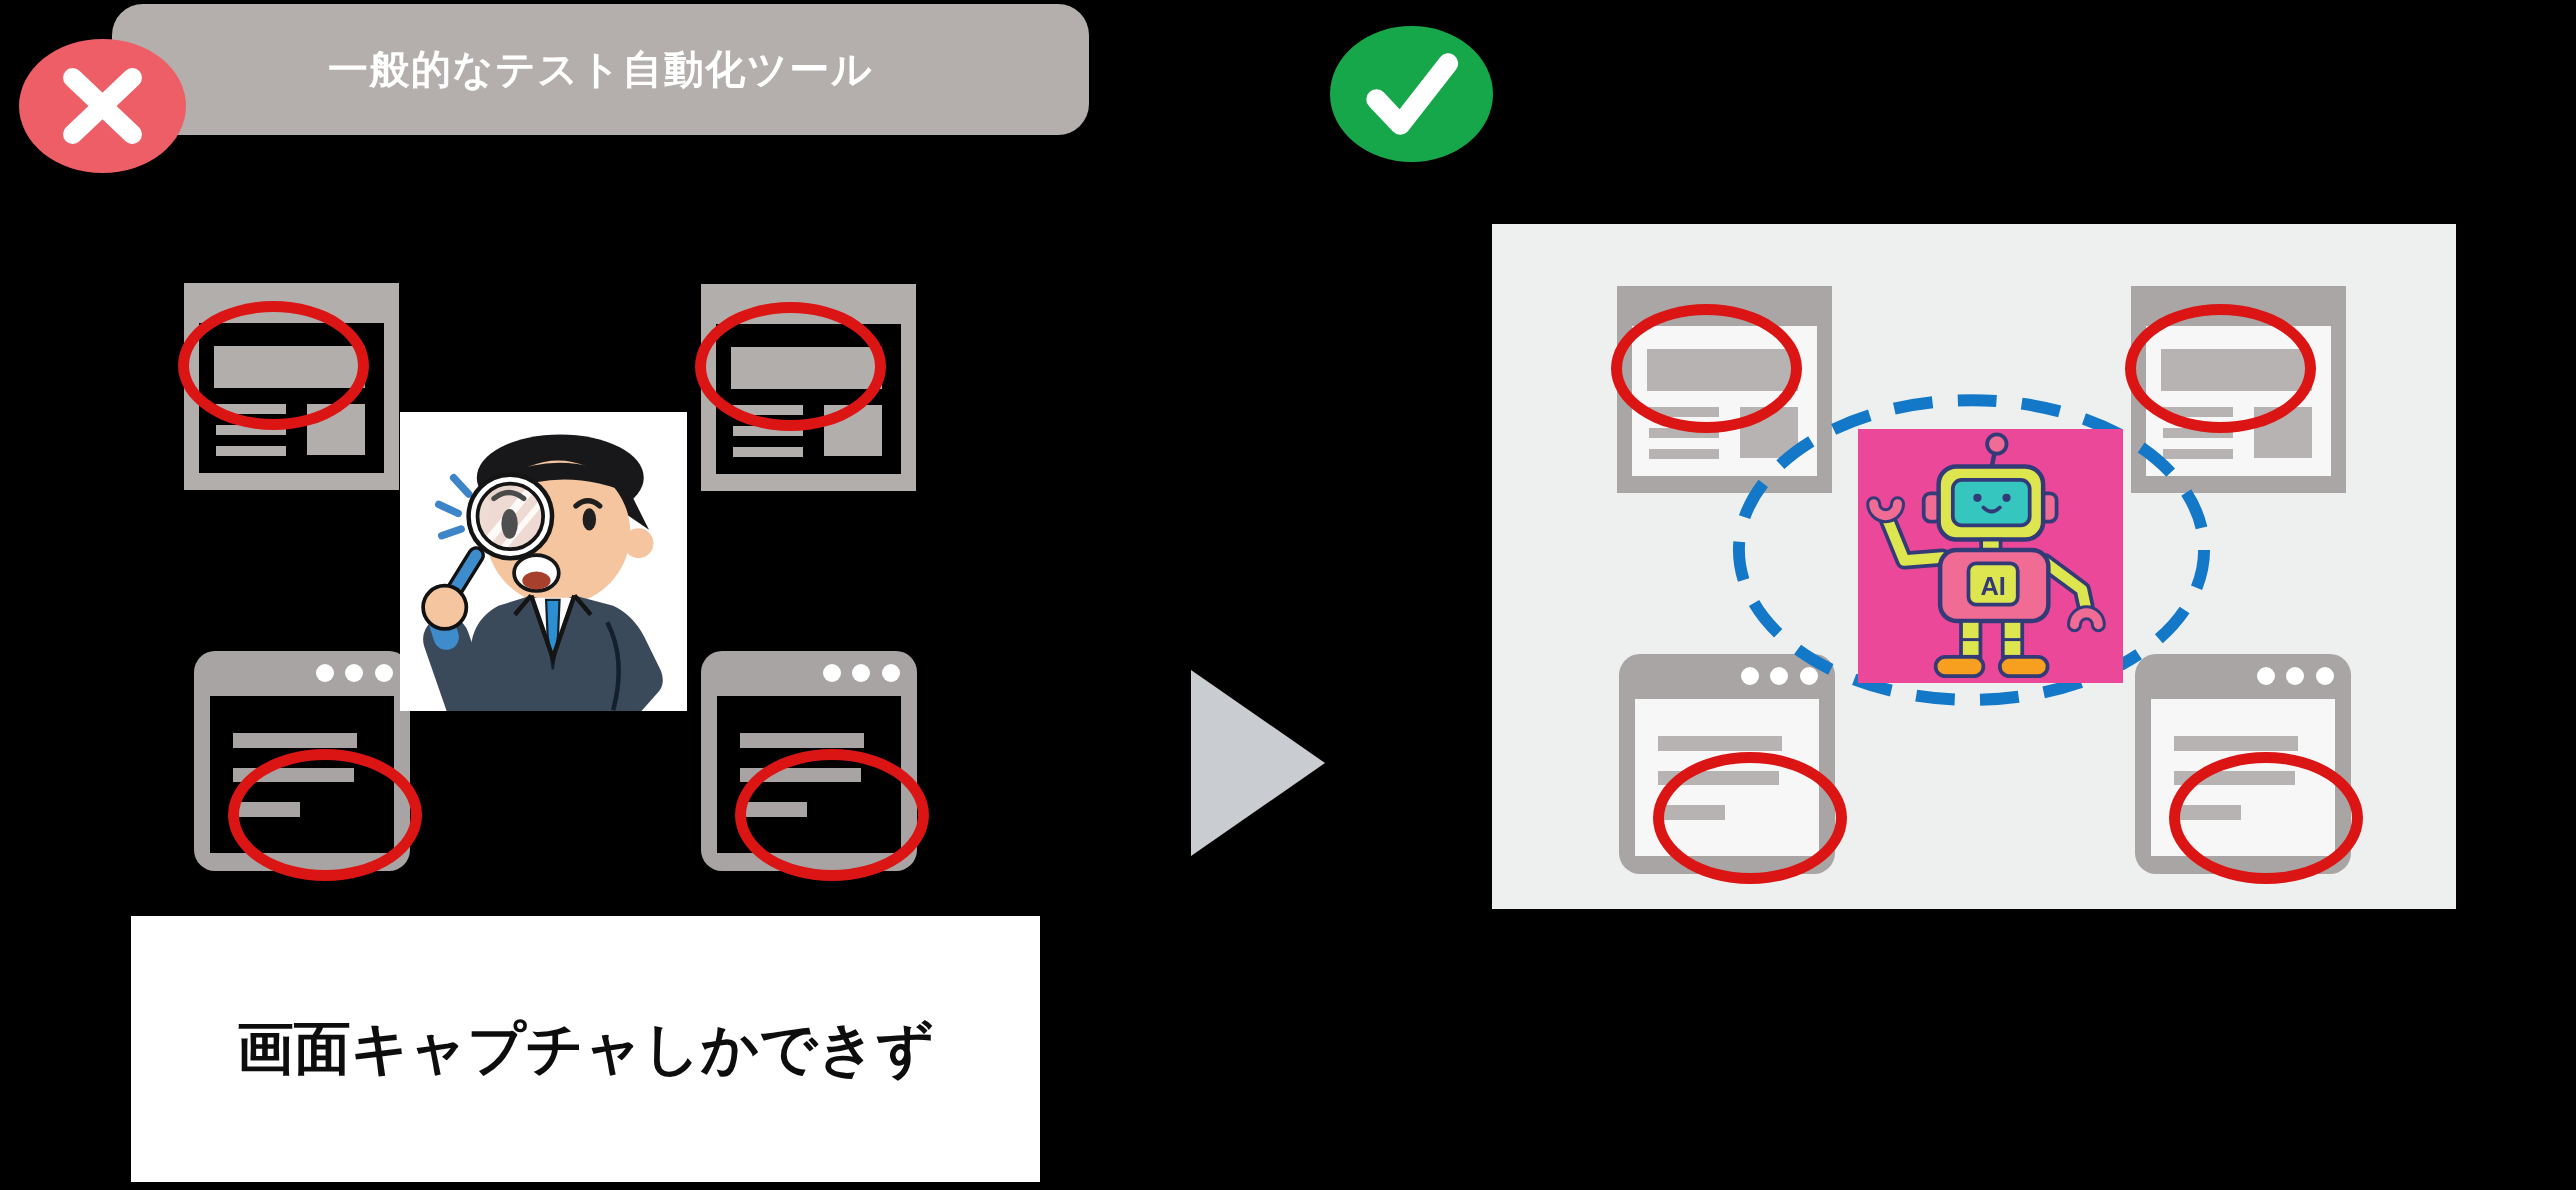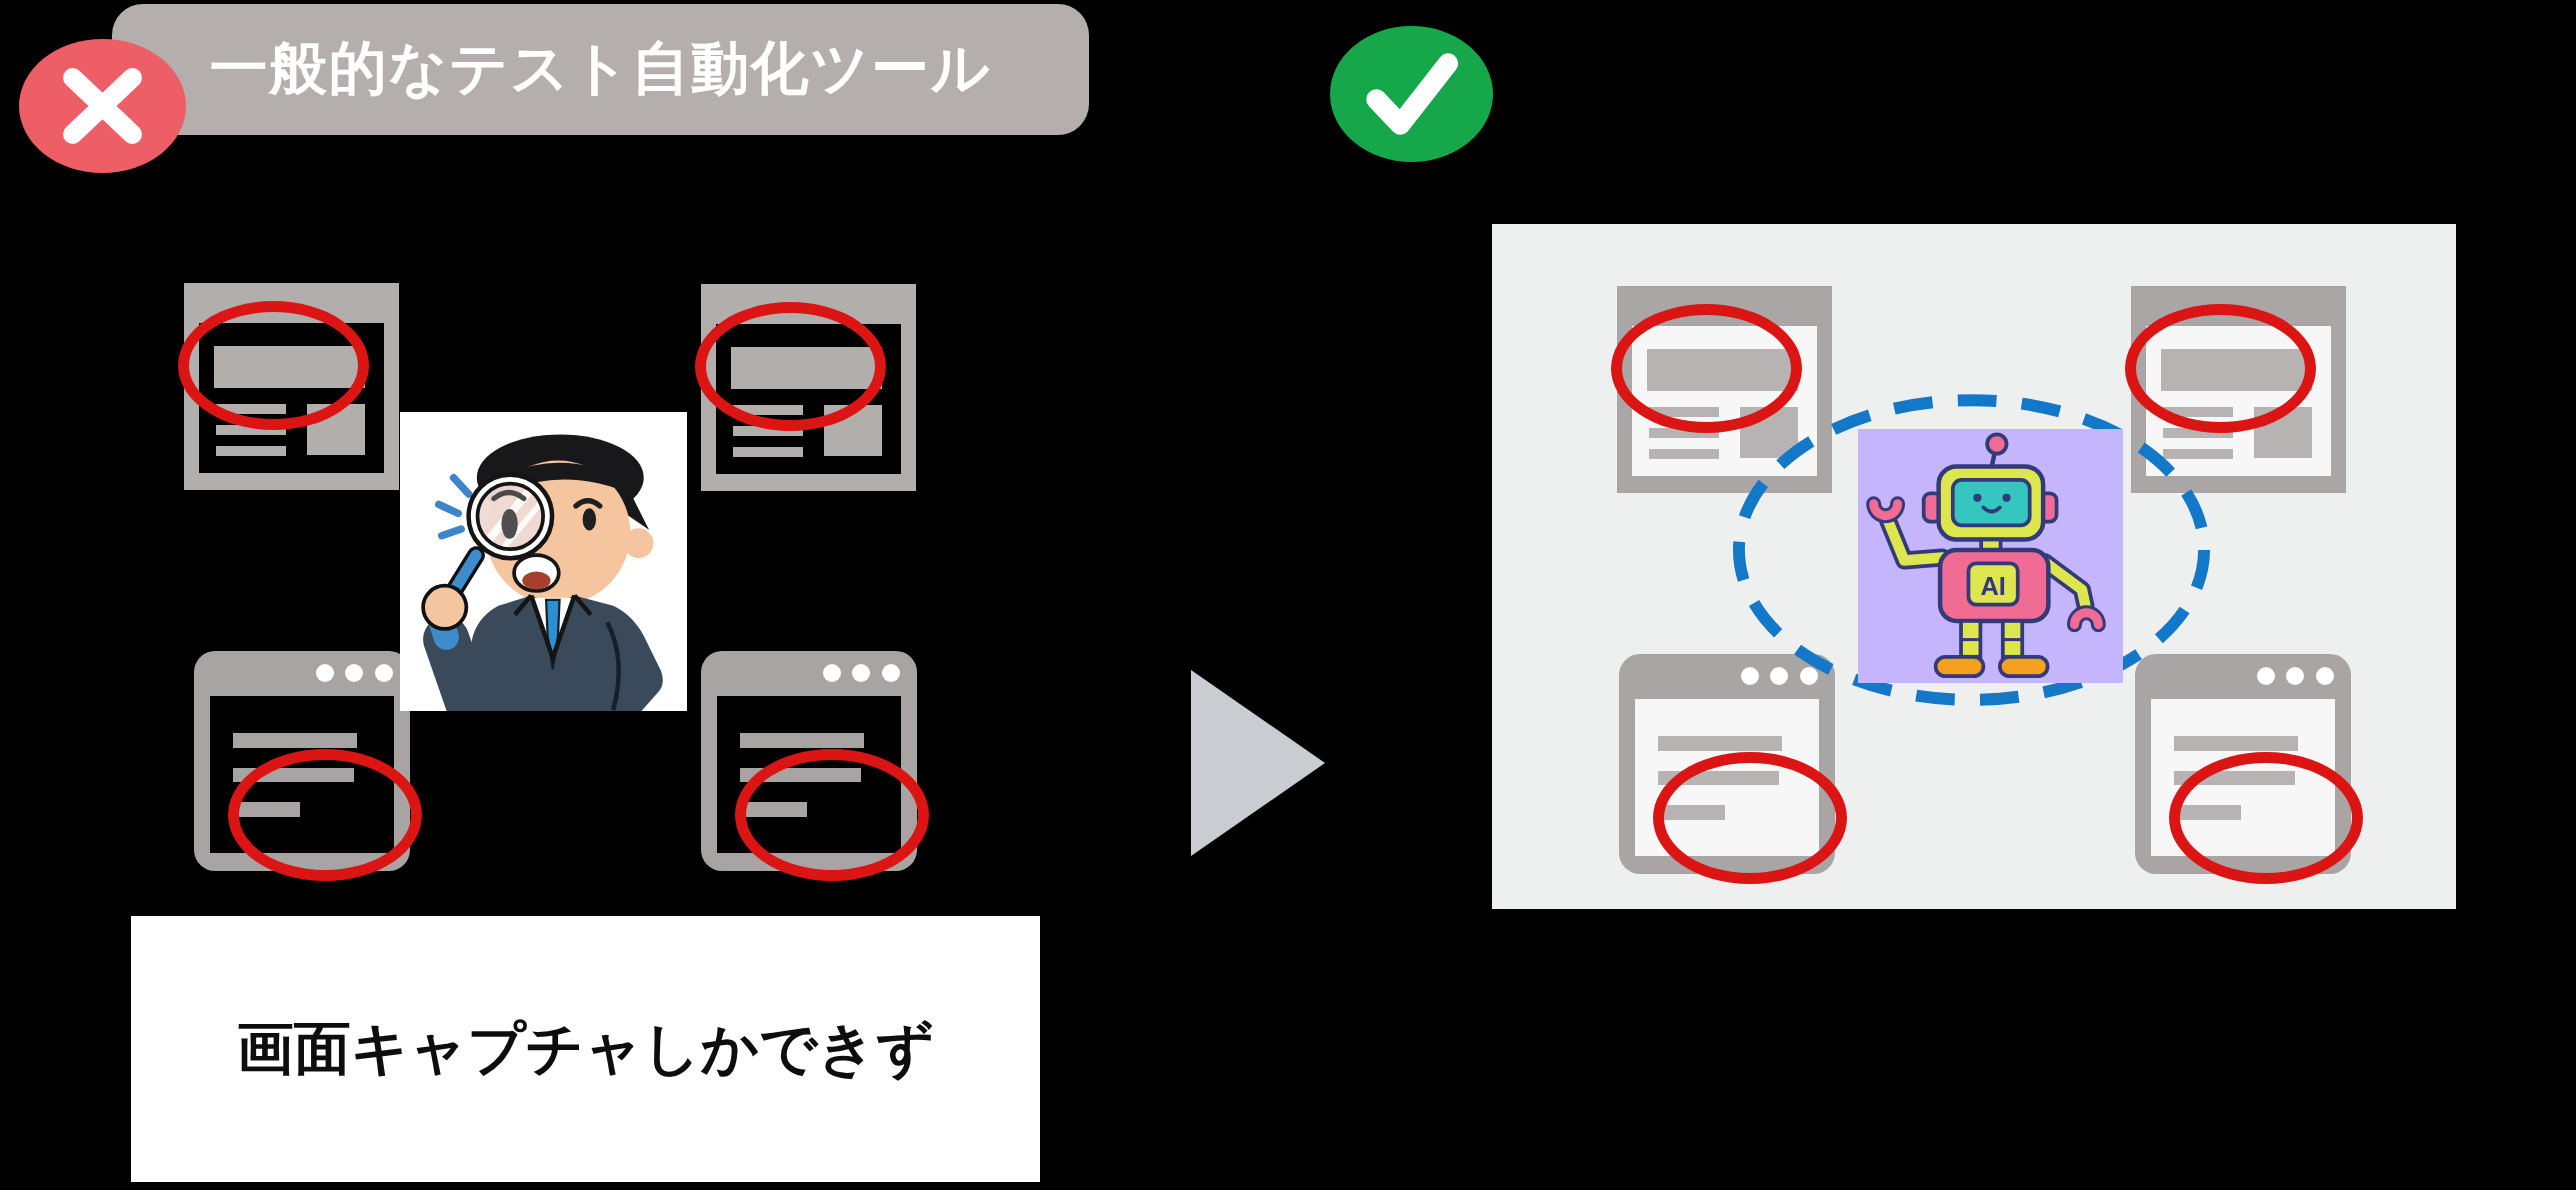--- a/index.html
+++ b/index.html
@@ -2,21 +2,21 @@
 <html style="font-size:12px"><head>
 <meta charset="utf-8">
 <style>
   html,body{margin:0;padding:0;background:#000;}
   .canvas{position:relative;width:2576px;height:1191px;background:#000;overflow:hidden;
           font-family:"Liberation Sans","DejaVu Sans",sans-serif;}
   .abs{position:absolute;}
 
   
   .hdr{display:flex;align-items:center;justify-content:center;color:#fff;font-weight:bold;
-       font-size:58px;letter-spacing:1.5px;}
+       font-size:40px;letter-spacing:1.5px;}
   .hdr-left{left:112px;top:3.7px;width:977px;height:131px;background:#b4afac;border-radius:31px;}
   .hdr-right{left:1461px;top:3.7px;width:1024px;height:127px;background:#152a5e;border-radius:28px;}
   .badge{border-radius:50%;display:flex;align-items:center;justify-content:center;}
   .badge-x{left:19.4px;top:39px;width:167px;height:134px;background:#ed5e67;}
   .badge-check{left:1330px;top:26px;width:163px;height:136px;background:#17a74b;}
 
   
   .doc{width:215px;height:207px;}
   .doc .frame{position:absolute;left:0;top:0;right:0;bottom:0;}
   .doc .inner{position:absolute;left:15px;top:40px;width:185px;height:150px;}
@@ -55,21 +55,21 @@
 
   
   .caption{left:131px;top:916px;width:909px;height:266px;background:#ffffff;
            display:flex;flex-direction:column;align-items:center;justify-content:center;row-gap:37px;
            font-size:57px;font-weight:bold;color:#0d0d0d;}
   .arrow{left:1191px;top:670px;width:0;height:0;
          border-top:93px solid transparent;border-bottom:93px solid transparent;
          border-left:134px solid #c9cdd2;}
   .panel{left:1492px;top:224px;width:964px;height:685px;background:#eef0f0;}
   .man-box{left:400px;top:412px;width:287px;height:299px;background:#ffffff;}
-  .robot-box{left:1858px;top:429px;width:265px;height:254px;background:#c4b5fd;z-index:4;}
+  .robot-box{left:1858px;top:429px;width:265px;height:254px;background:#ec4899;z-index:4;}
   .scope{left:1727px;top:388px;width:489px;height:324px;z-index:3;}
   .z2{z-index:2;}
 </style>
 </head>
 <body>
 
 <div class="canvas">
 
   <div class="abs hdr hdr-left">
     <span>一般的なテスト自動化ツール</span>

